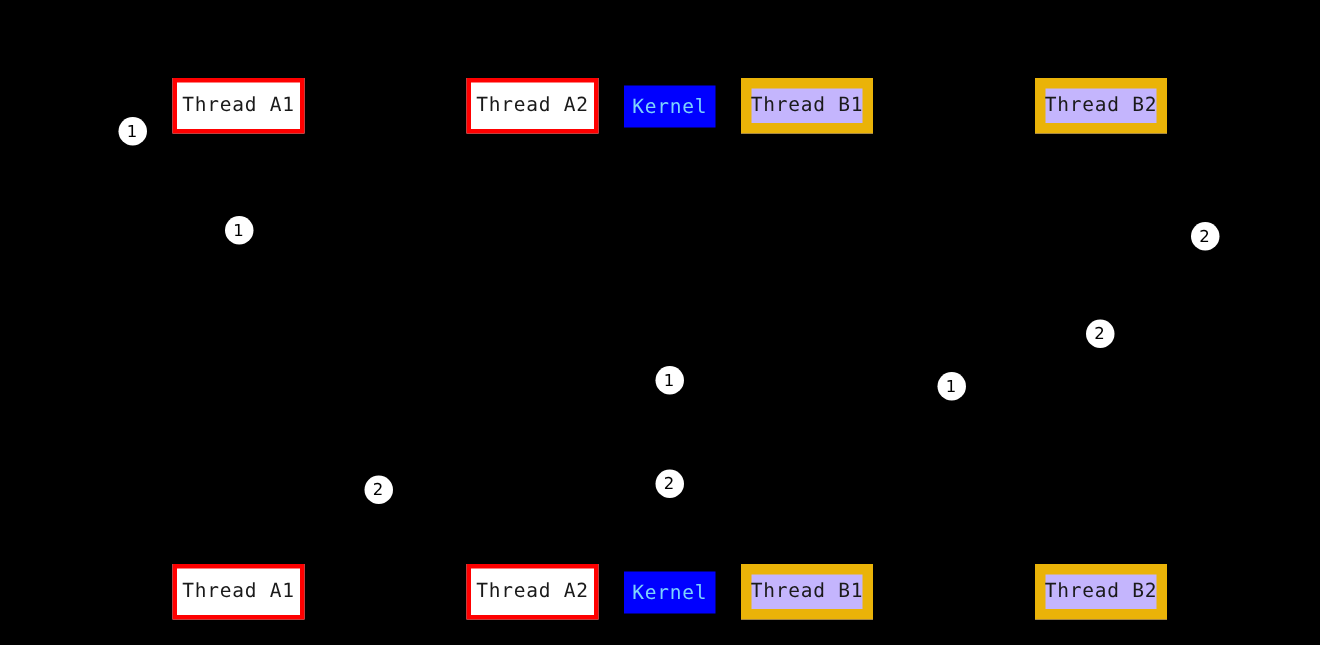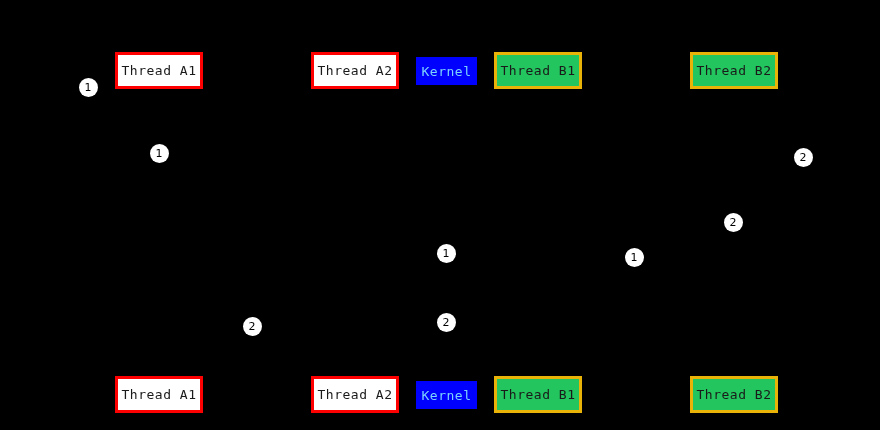--- a/index.html
+++ b/index.html
@@ -27,22 +27,22 @@
     letter-spacing: 0.5px;
     line-height: 1;
     white-space: nowrap;
   }
   .participant.red {
     border: 3px solid #FF0000;
     background: #FFFFFF;
     color: #1a1a1a;
   }
   .participant.blue {
-    border: 3px solid #eab308;
-    background: #22c55e;
+    border: 7px solid #eab308;
+    background: #c4b5fd;
     color: #1a1a1a;
   }
   .participant.solid-blue {
     border: none;
     background: #0000FF;
     color: #7dd3fc;
   }
 
   
   .lifeline {

